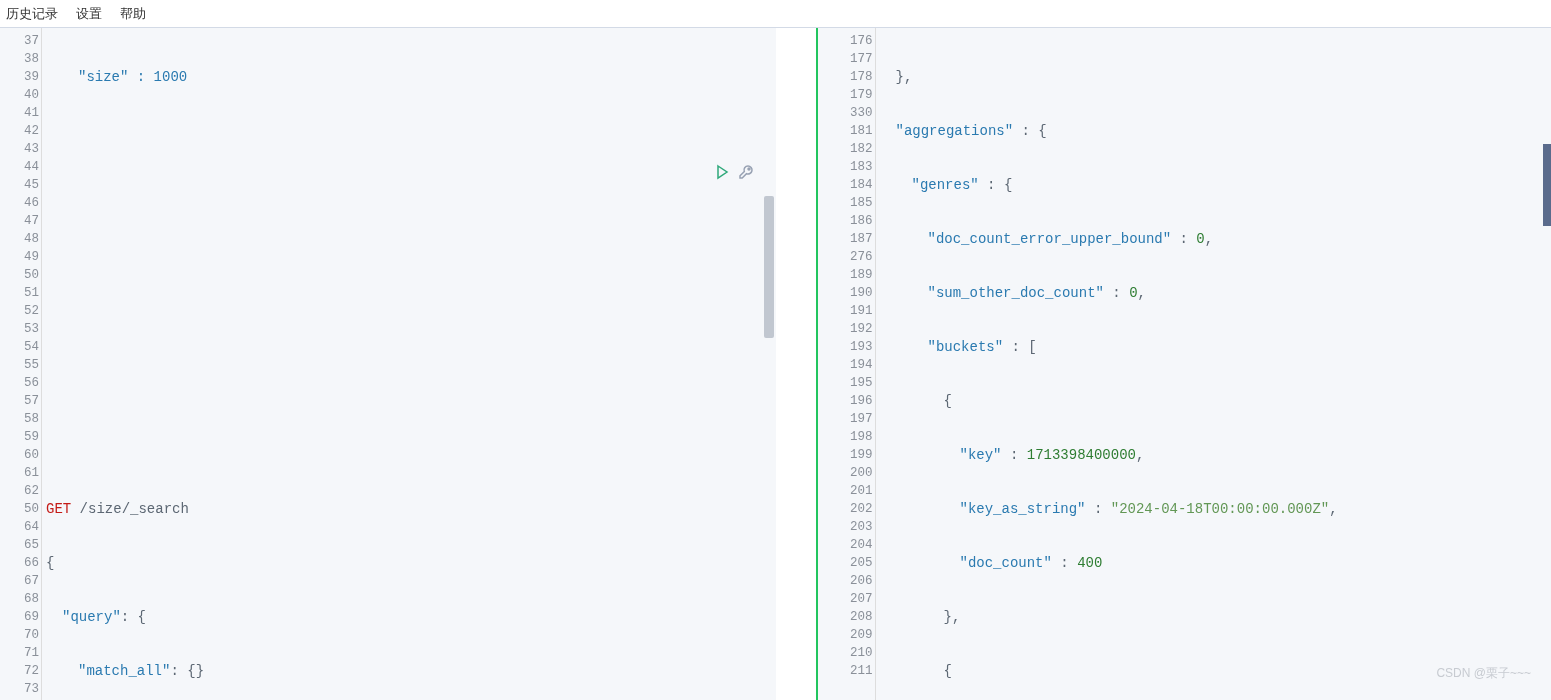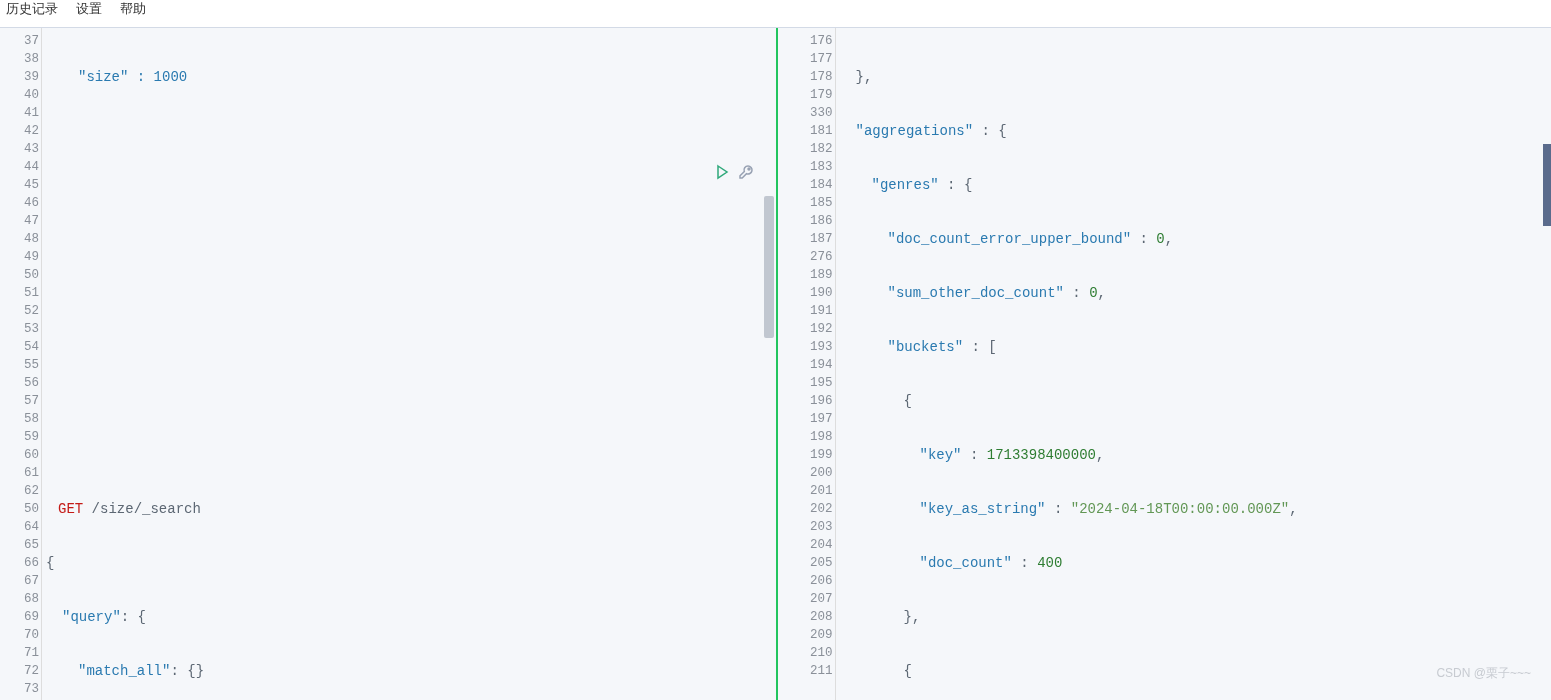--- a/index.html
+++ b/index.html
@@ -9,31 +9,33 @@
     background: #fff;
     color: #333;
     width: 1551px;
     height: 700px;
     overflow: hidden;
     position: relative;
   }
   .menubar {
     height: 28px;
     display: flex;
+    align-items: center;
     padding: 0 6px;
     background: #fff;
     border-bottom: 1px solid #d3dae6;
     font-family: Arial, "Microsoft YaHei", sans-serif;
     font-size: 13px;
     color: #333;
   }
   .menubar span { margin-right: 18px; cursor: pointer; }
   .main {
     display: flex;
     height: calc(100% - 28px);
+    gap: 40px;
   }
   .pane {
     position: relative;
     flex: 0 0 50%;
     height: 100%;
     background: #f5f7fa;
     overflow: hidden;
   }
   .pane-right {
     border-left: 2px solid #22c55e;
@@ -72,21 +74,21 @@
     padding-left: 4px;
     padding-top: 4px;
     font-size: 14px;
     line-height: 18px;
     background: #f5f7fa;
     white-space: pre;
     overflow: hidden;
   }
   .code-right { left: 58px; }
   .line { height: 18px; }
-  .method { color: #c41a16; margin-left: 12px; }
+  .method { color: #c41a16; }
   .url { color: #5c6773; }
   .key { color: #2a7ab0; }
   .punct { color: #5c6773; }
   .str { color: #629755; }
   .num { color: #2e7d32; }
   .ind1 { padding-left: 16px; }
   .ind2 { padding-left: 32px; }
   .ind3 { padding-left: 48px; }
   .ind4 { padding-left: 64px; }
   .ind5 { padding-left: 80px; }

